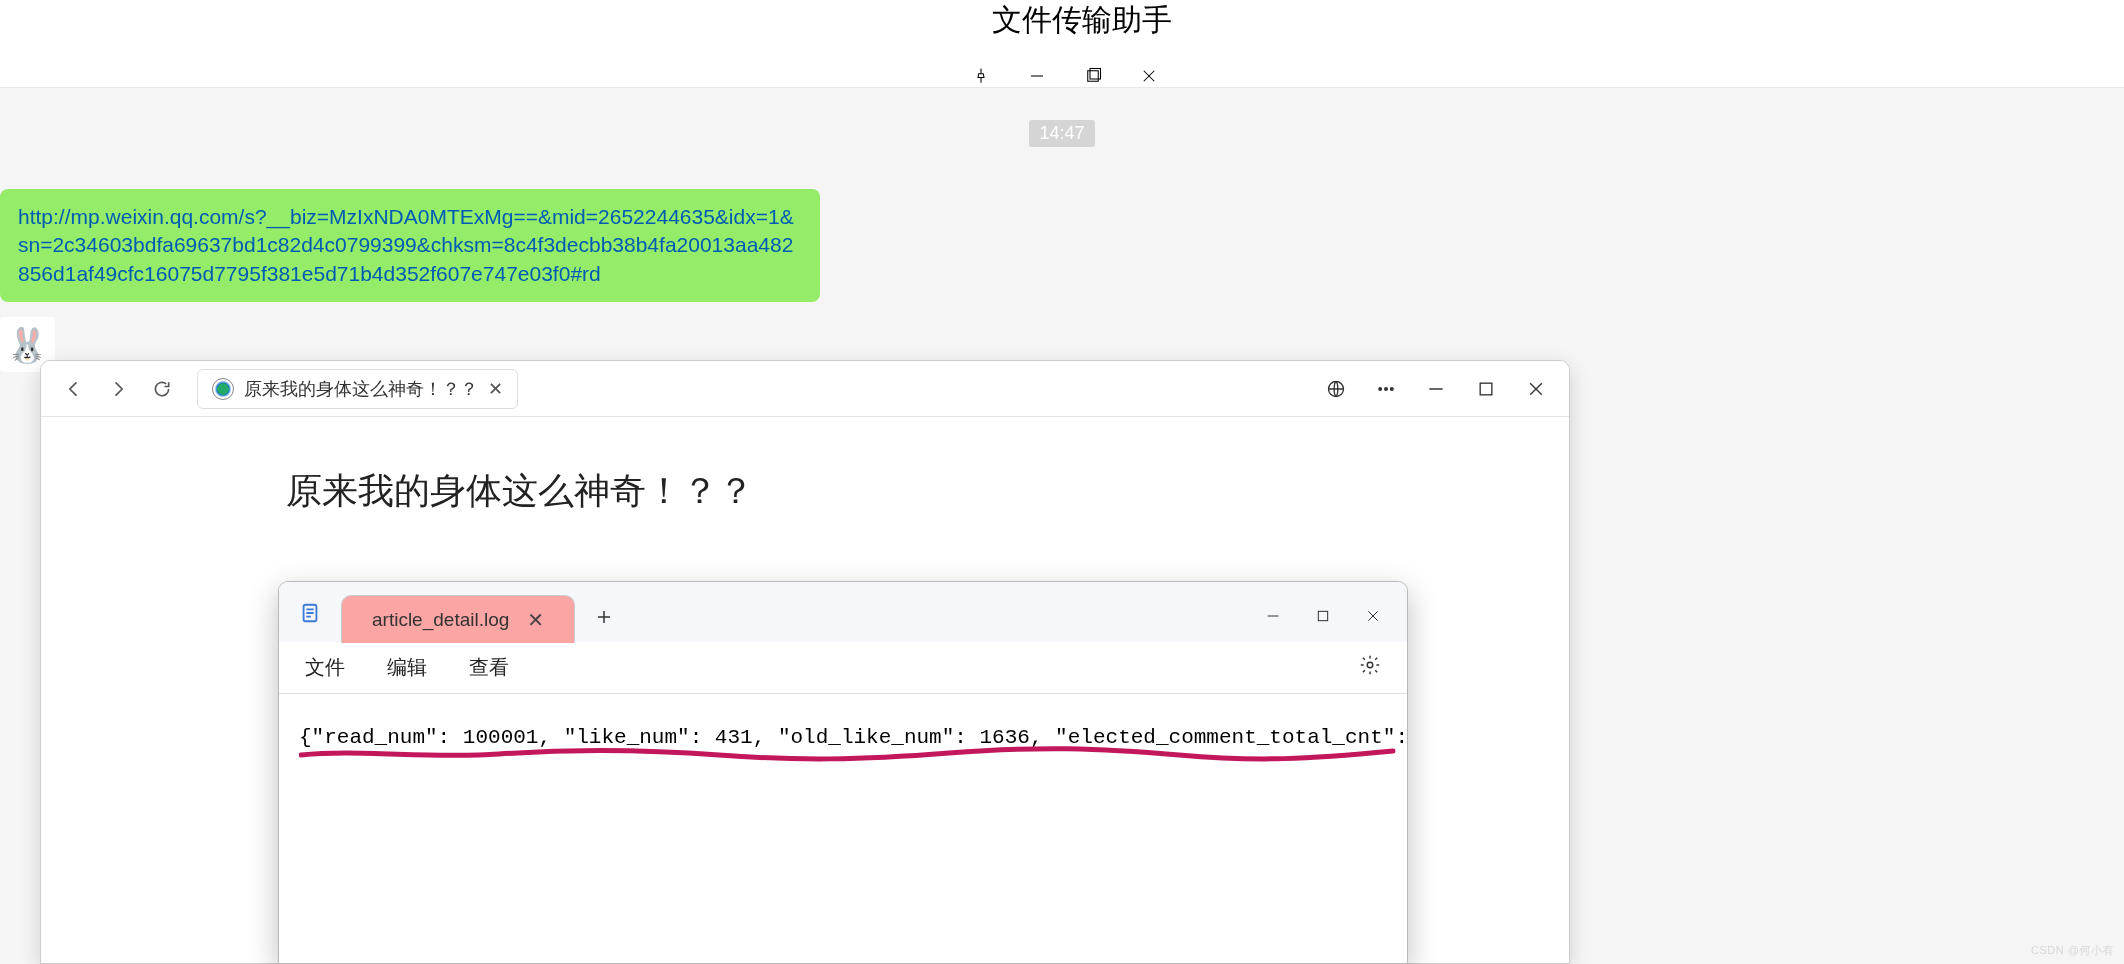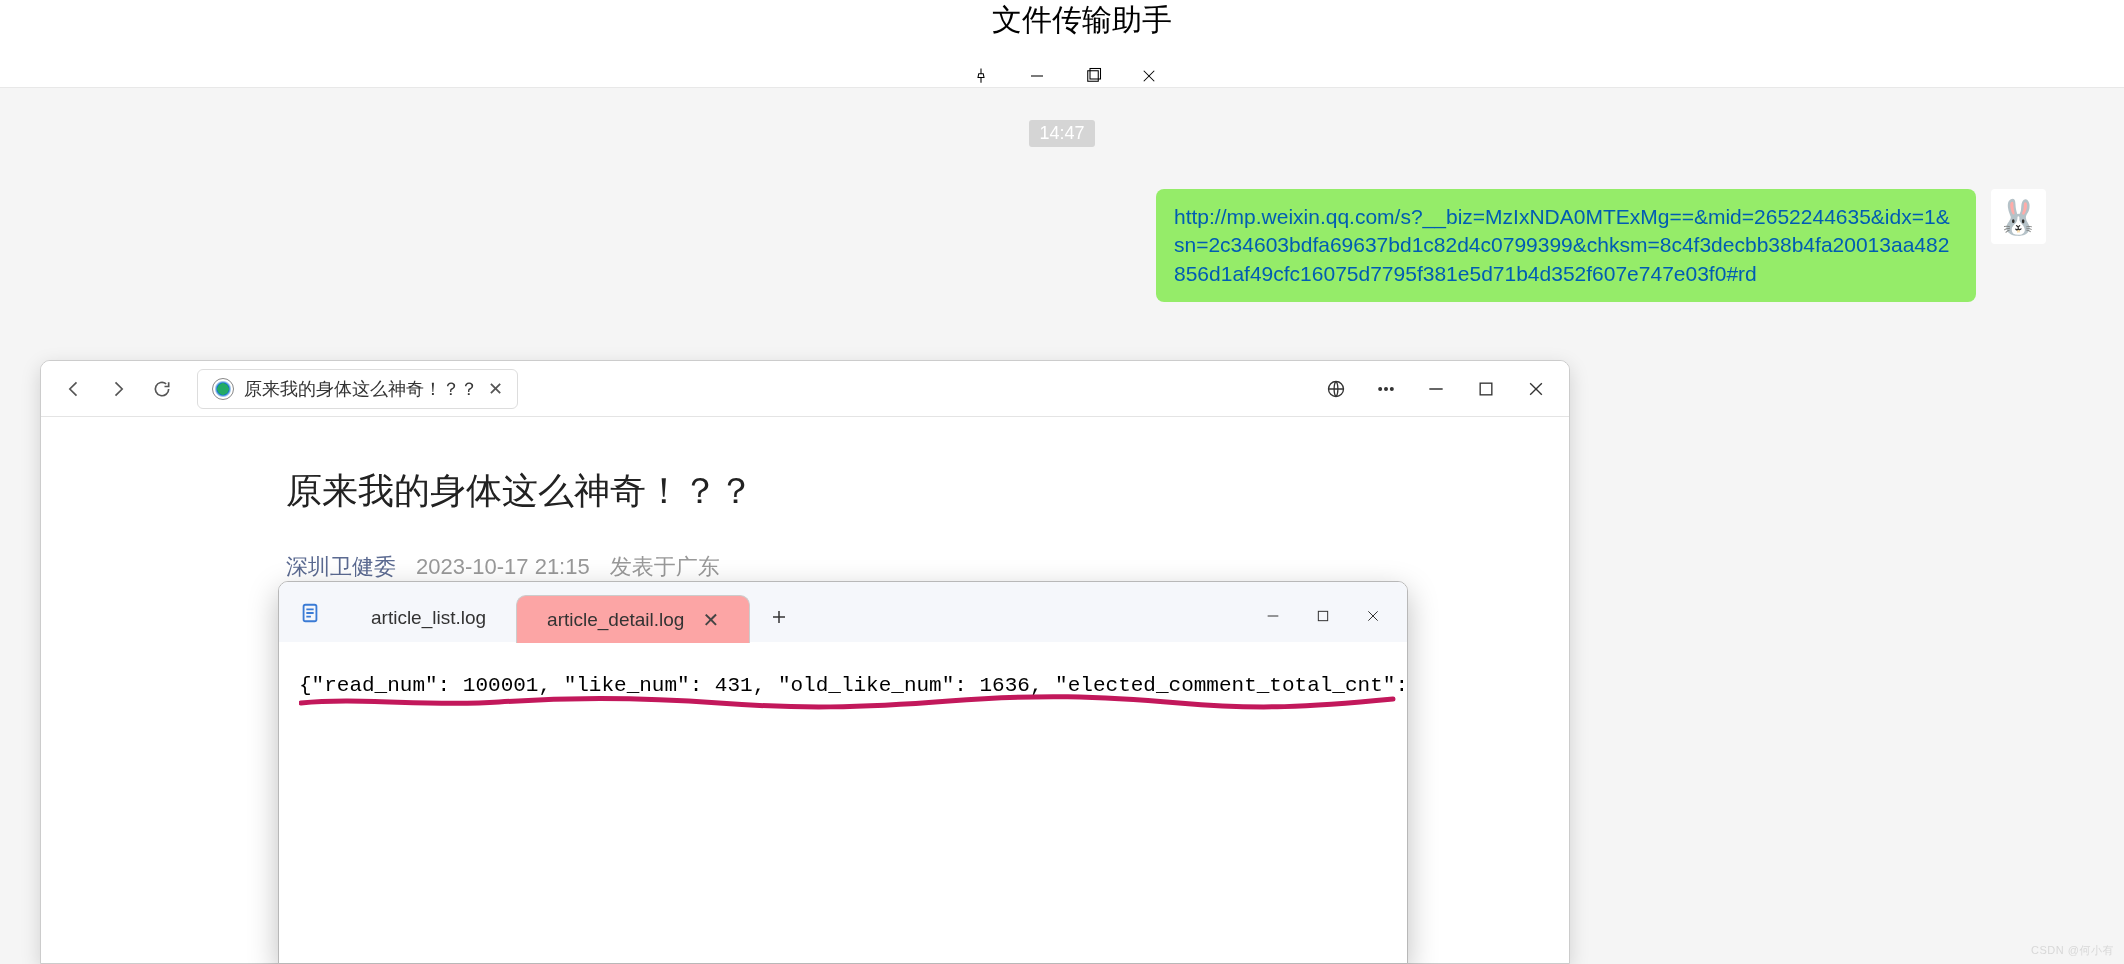--- a/index.html
+++ b/index.html
@@ -52,23 +52,24 @@
     width: fit-content;
     background: #d5d5d5;
     color: #fff;
     font-size: 18px;
     padding: 3px 10px;
     border-radius: 3px;
   }
   .msg-row {
     display: flex;
     justify-content: flex-end;
-    padding: 30px 78px 0 0;
+    padding: 30px 50px 0 0;
     gap: 15px;
     align-items: flex-start;
+    flex-direction: column;
   }
   .bubble {
     background: #95ec69;
     border-radius: 8px;
     padding: 14px 18px;
     max-width: 820px;
     font-size: 21px;
     line-height: 1.35;
     color: #005cb3;
     word-break: break-all;
@@ -284,41 +285,33 @@
         <div class="ic">
             <svg viewBox="0 0 24 24">
               <line x1="5" y1="5" x2="19" y2="19"></line>
               <line x1="19" y1="5" x2="5" y2="19"></line>
             </svg>
           </div>
       </div>
     </div>
     <div class="article">
       <h1>原来我的身体这么神奇！？？</h1>
-      <div class="article-meta">
-        <span class="author">深圳卫健委</span>
-        <span>2023-10-17 21:15</span>
-        <span>发表于广东</span>
-      </div>
     </div>
   </div>
 
   <div class="notepad">
     <div class="np-titlebar">
       <div class="np-appicon">
         <svg viewBox="0 0 24 24" width="22" height="22">
             <rect x="5" y="3" width="14" height="18" rx="2" fill="none" stroke="#3a7bd5" stroke-width="2"></rect>
             <line x1="8" y1="8" x2="16" y2="8" stroke="#3a7bd5" stroke-width="2"></line>
             <line x1="8" y1="12" x2="16" y2="12" stroke="#3a7bd5" stroke-width="2"></line>
             <line x1="8" y1="16" x2="13" y2="16" stroke="#3a7bd5" stroke-width="2"></line>
           </svg>
       </div>
-      <div class="np-tab">
-        <span>article_list.log</span>
-      </div>
       <div class="np-tab active">
         <span>article_detail.log</span>
         <span class="close">✕</span>
       </div>
       <div class="np-newtab">
         <svg viewBox="0 0 24 24" width="18" height="18">
             <line x1="12" y1="4" x2="12" y2="20" stroke="#333" stroke-width="2"></line>
             <line x1="4" y1="12" x2="20" y2="12" stroke="#333" stroke-width="2"></line>
           </svg>
       </div>
@@ -334,20 +327,31 @@
             </svg>
           </div>
         <div class="wc">
             <svg viewBox="0 0 24 24">
               <line x1="5" y1="5" x2="19" y2="19"></line>
               <line x1="19" y1="5" x2="5" y2="19"></line>
             </svg>
           </div>
       </div>
     </div>
+    <div class="np-menubar">
+      <span>文件</span>
+      <span>编辑</span>
+      <span>查看</span>
+      <span class="gear">
+        <svg viewBox="0 0 24 24" width="22" height="22">
+            <circle cx="12" cy="12" r="3" fill="none" stroke="#333" stroke-width="1.6"></circle>
+            <path d="M12 2v3M12 19v3M4.2 4.2l2.1 2.1M17.7 17.7l2.1 2.1M2 12h3M19 12h3M4.2 19.8l2.1-2.1M17.7 6.3l2.1-2.1" stroke="#333" stroke-width="1.6"></path>
+          </svg>
+      </span>
+    </div>
     <div class="np-content">
       <div>{"read_num": 100001, "like_num": 431, "old_like_num": 1636, "elected_comment_total_cnt": 71}</div>
       <div class="underline-annot">
         <svg viewBox="0 0 1098 18" preserveAspectRatio="none">
           <path d="M2 10 C 60 4, 130 14, 200 9 S 340 4, 420 10 S 560 15, 650 8 S 800 3, 880 10 S 1010 14, 1094 6" stroke="#c2185b" stroke-width="5" fill="none" stroke-linecap="round"></path>
         </svg>
       </div>
     </div>
   </div>
 

